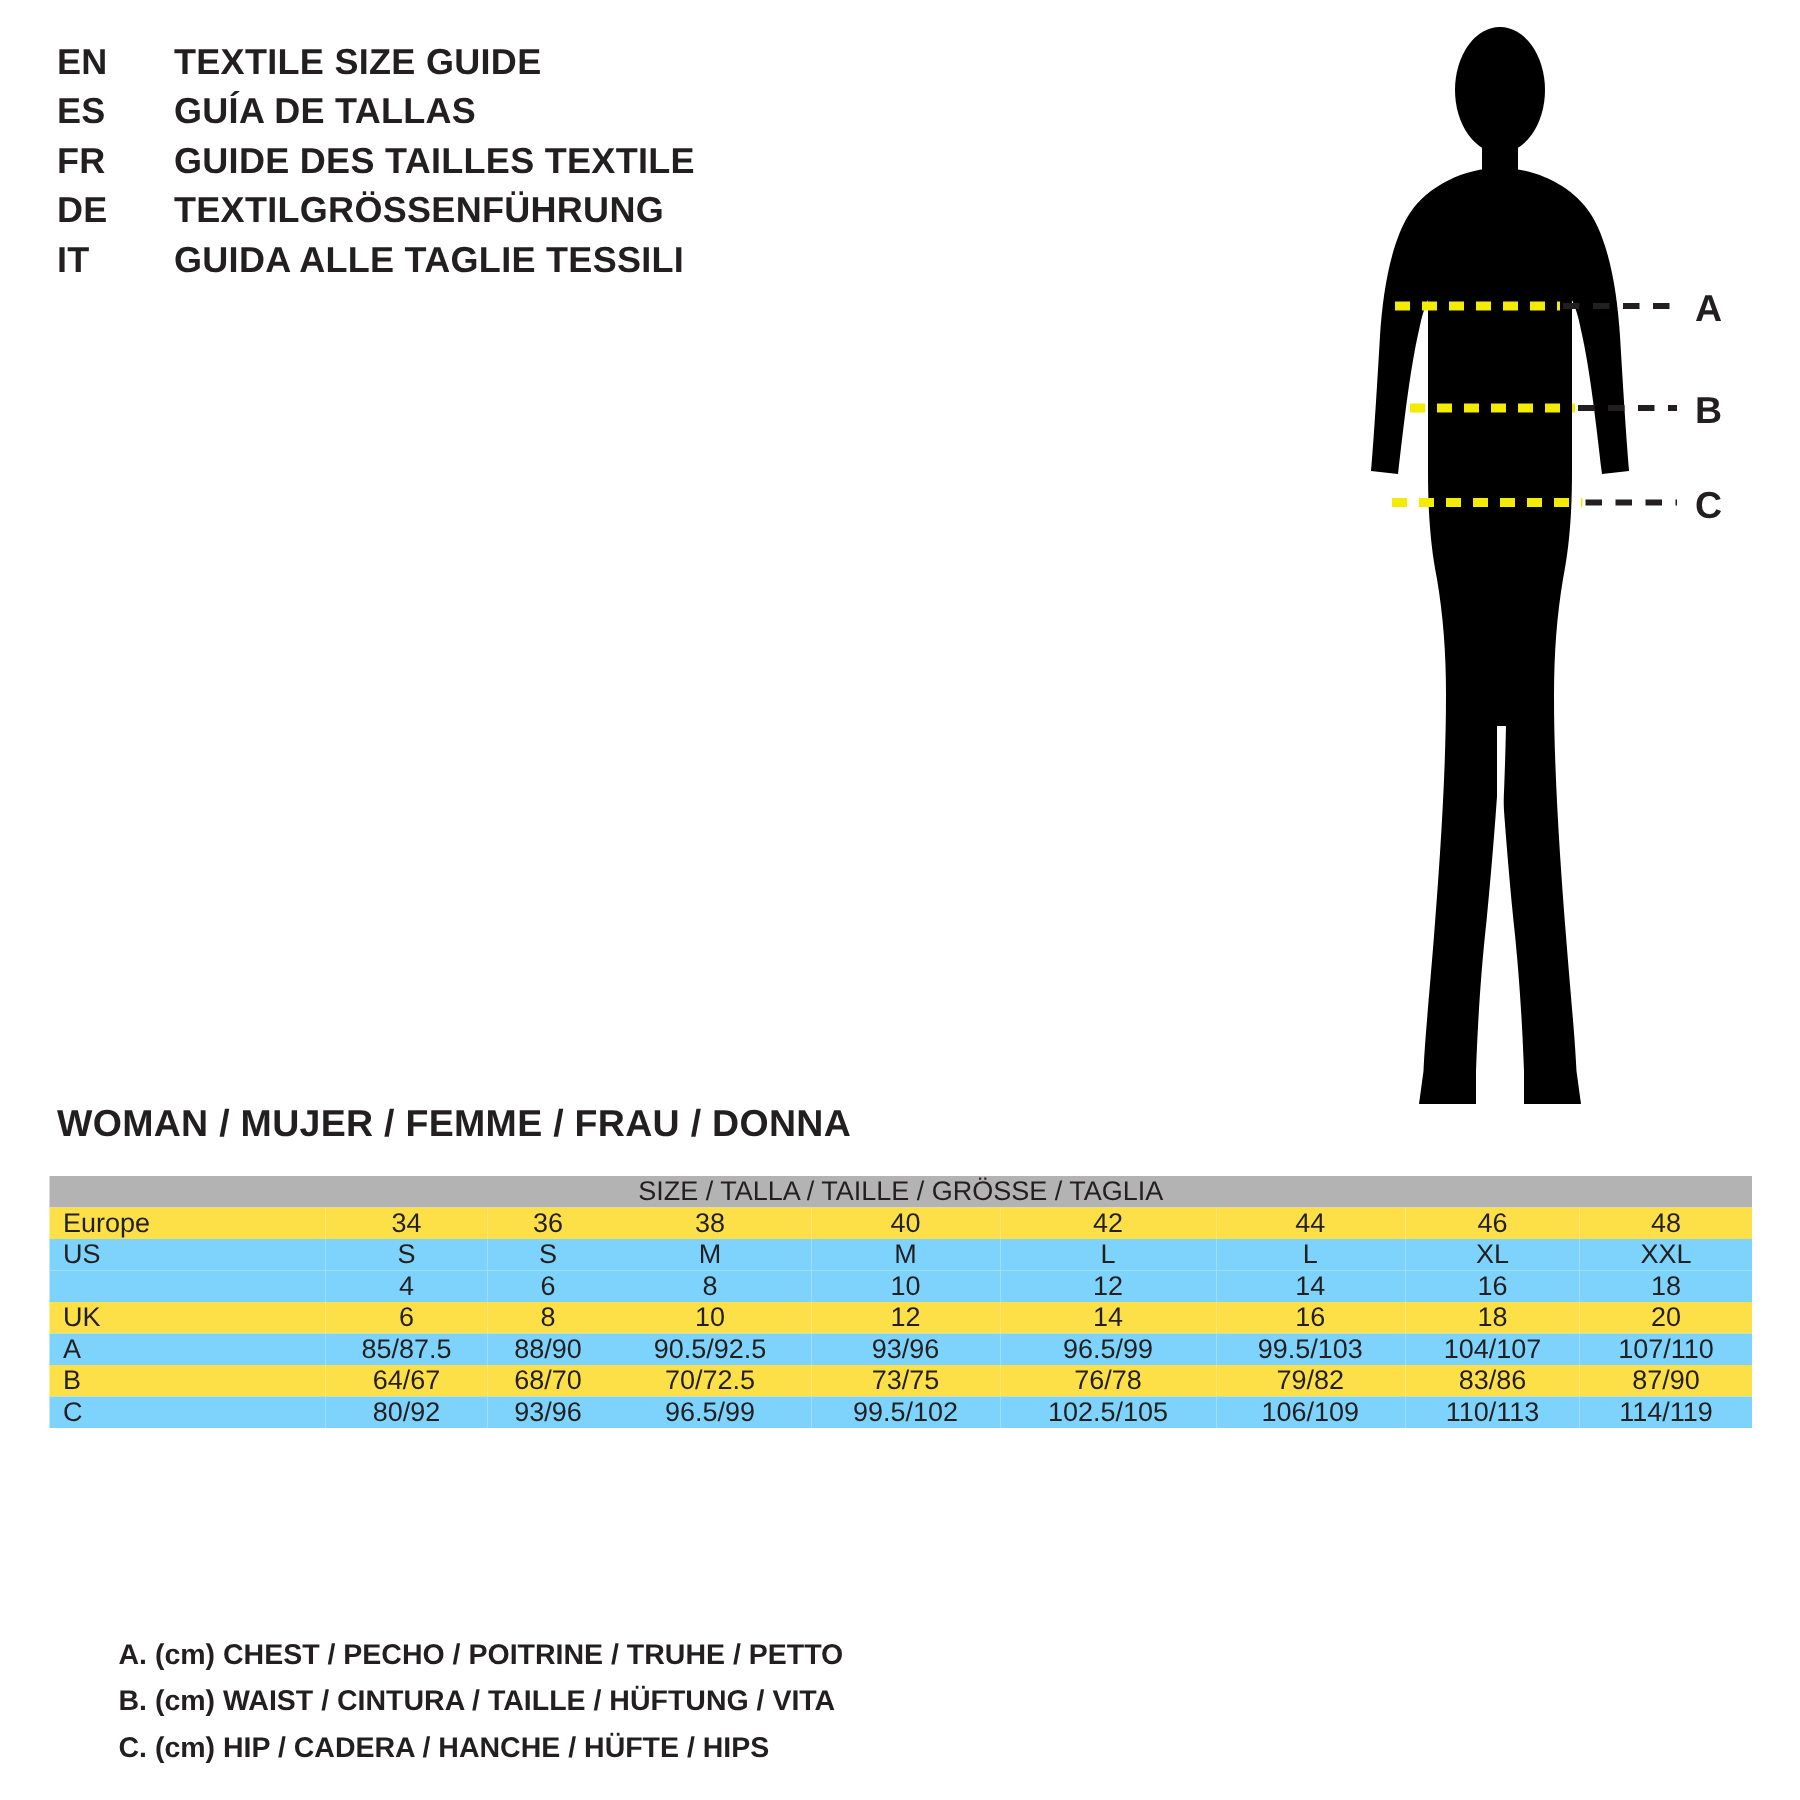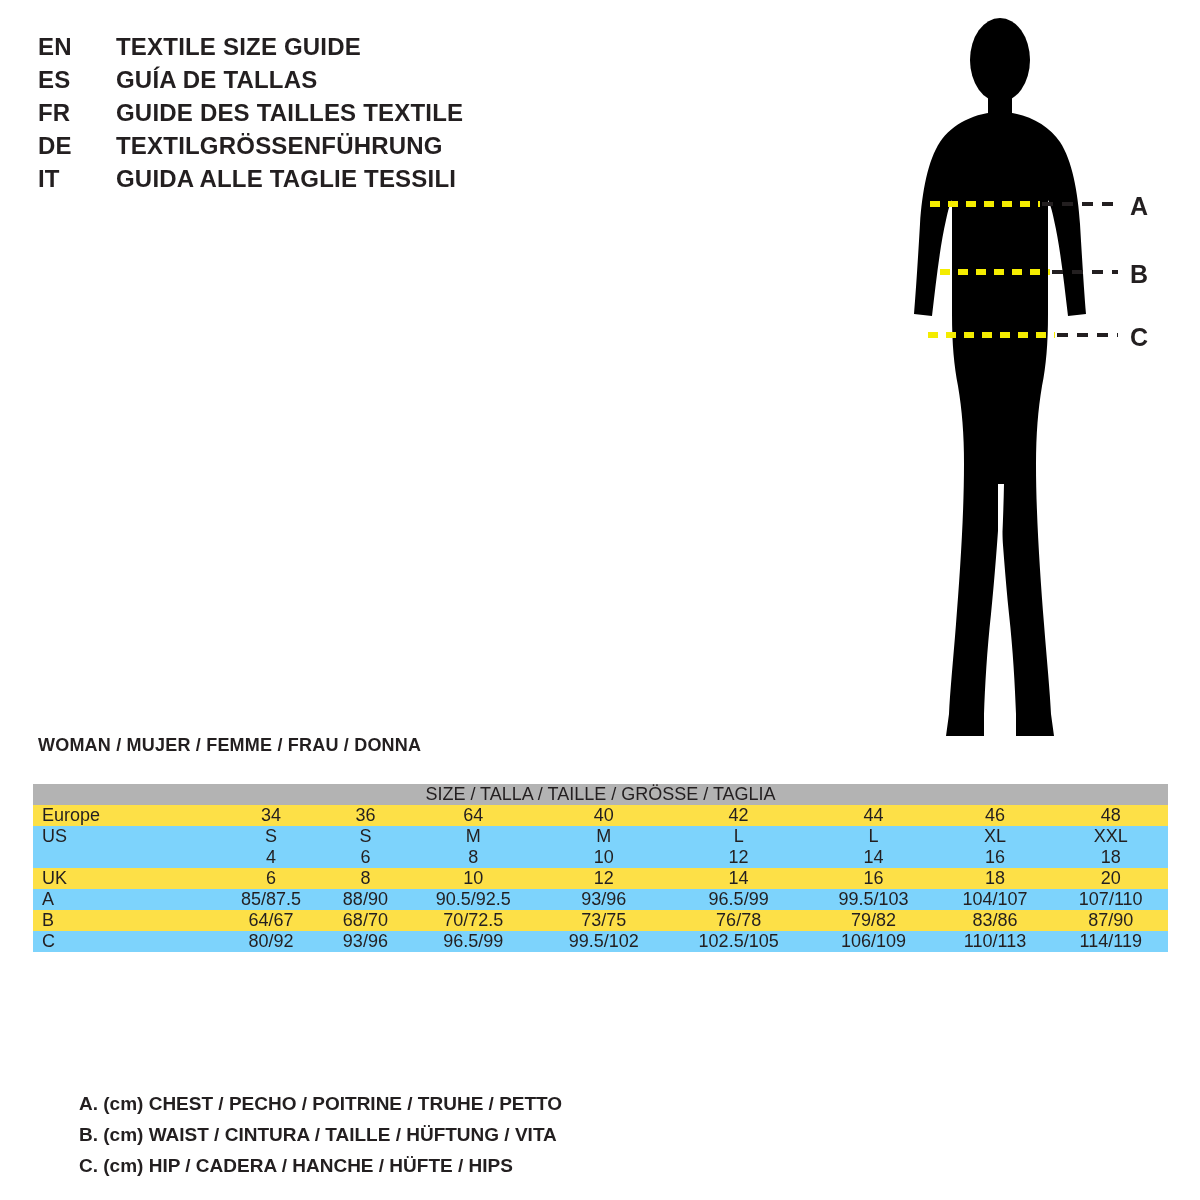--- a/index.html
+++ b/index.html
@@ -18,21 +18,21 @@
 
   
   #title-block {
     position: absolute;
     left: 38px;
     top: 28px;
     width: 560px;
   }
   .title-row {
     display: flex;
-    align-items: flex-end;
+    align-items: flex-start;
     height: 33px;
     font-size: 24px;
     font-weight: bold;
     letter-spacing: 0.2px;
   }
   .title-lang {
     width: 78px;
     flex: none;
   }
   .title-text {
@@ -58,21 +58,21 @@
     font-weight: bold;
     color: #231f20;
     left: 270px;
   }
 
   
   #category-heading {
     position: absolute;
     left: 38px;
     top: 735px;
-    font-size: 18px;
+    font-size: 25px;
     font-weight: bold;
     letter-spacing: 0.2px;
   }
 
   
   #size-table {
     position: absolute;
     left: 33px;
     top: 784px;
     width: 1135px;
@@ -201,21 +201,21 @@
 <table id="size-table">
   <tbody>
     <tr class="head-row">
       <th colspan="9">SIZE / TALLA / TAILLE / GRÖSSE / TAGLIA</th>
     </tr>
 
     <tr class="light">
       <td class="row-head">Europe</td>
       <td>34</td>
       <td>36</td>
-      <td>64</td>
+      <td>38</td>
       <td>40</td>
       <td>42</td>
       <td>44</td>
       <td>46</td>
       <td>48</td>
     </tr>
 
     <tr class="shade">
       <td class="row-head">US</td>
       <td>S</td>

